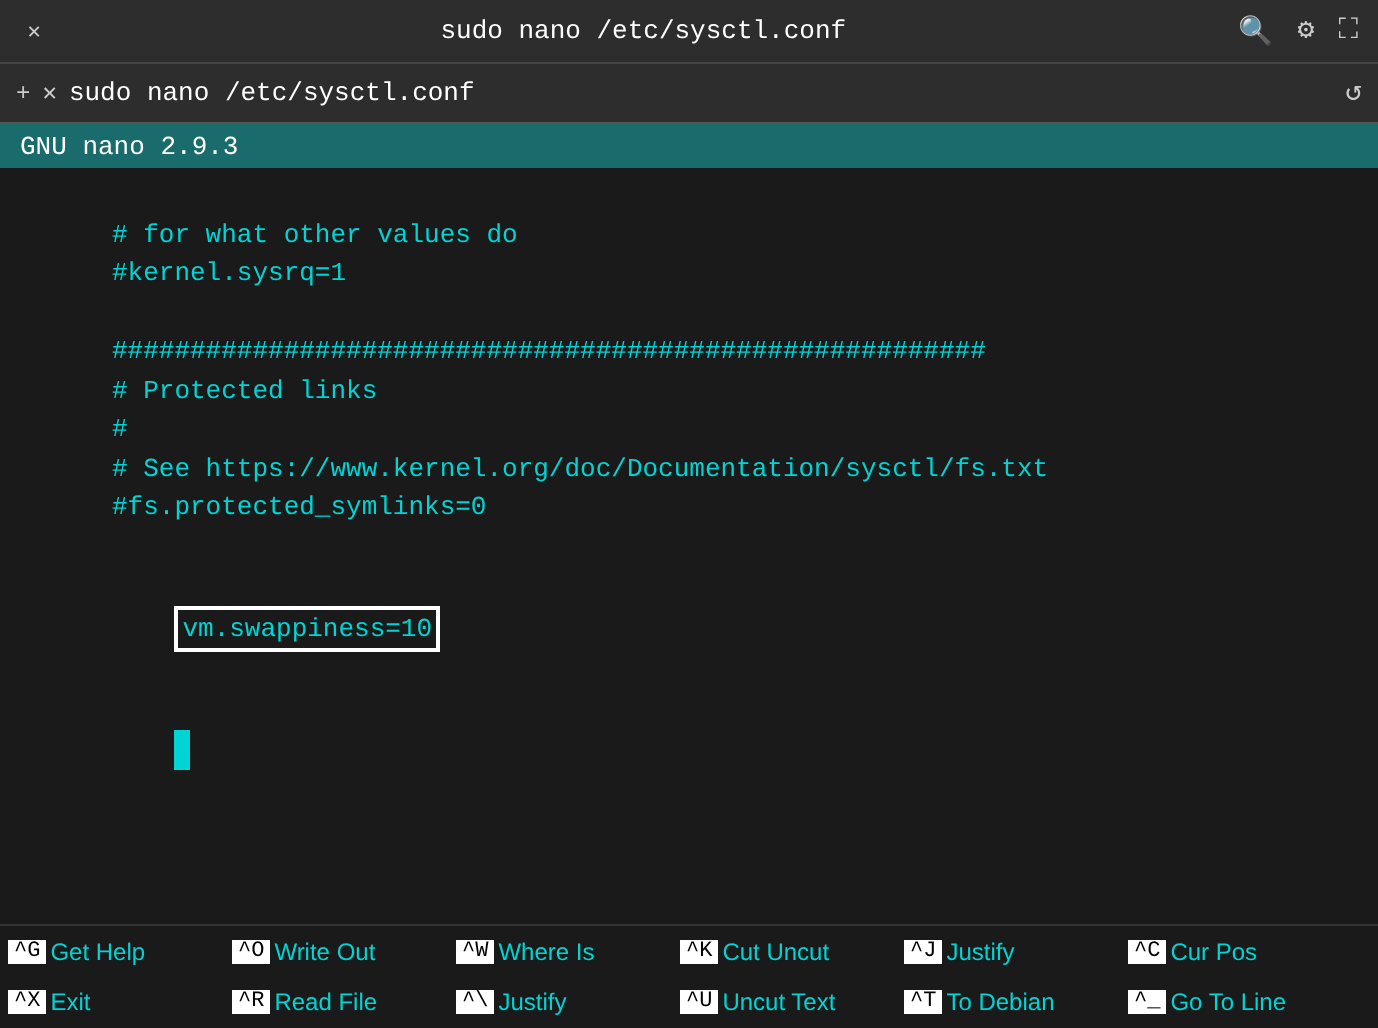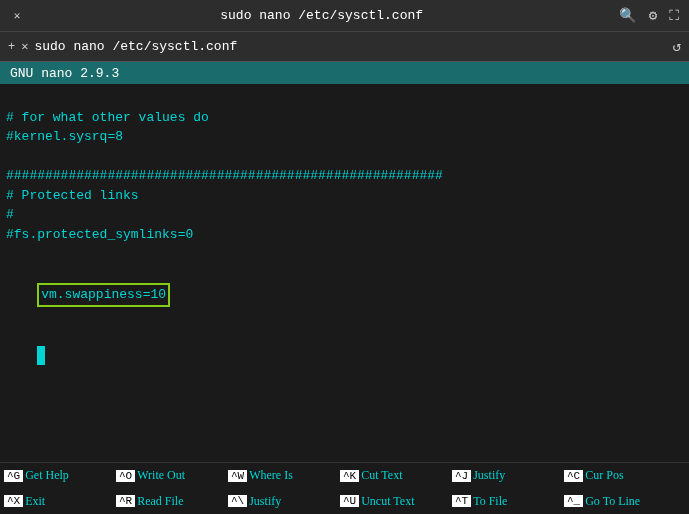--- a/index.html
+++ b/index.html
@@ -86,35 +86,36 @@
       justify-content: space-between;
       padding: 0 10px;
       font-size: 13px;
       font-family: 'Courier New', monospace;
     }
 
     
     #editor {
       background: #1a1a1a;
       color: #00d4d4;
-      padding: 4px 6px;
+      padding: 4px 20px;
       font-size: 13px;
       font-family: 'Courier New', monospace;
       line-height: 1.5;
       height: calc(514px - 32px - 30px - 22px - 52px);
       overflow: hidden;
       position: relative;
+      margin-left: 36px;
     }
     .line { white-space: pre; color: #00d4d4; }
 
     
     .line-highlight {
       display: inline-block;
       background: transparent;
-      border: 2px solid #84cc16;
+      border: 2px solid #ffffff;
       color: #00d4d4;
       padding: 0 2px;
     }
 
     .cursor-line {
       color: #00d4d4;
     }
     .cursor-block {
       background: #00d4d4;
       color: #1a1a1a;
@@ -149,21 +150,21 @@
       font-size: 11px;
       font-family: 'Courier New', monospace;
       padding: 0 3px;
       min-width: 18px;
       text-align: center;
       display: inline-block;
     }
     .shortcut-label {
       color: #00d4d4;
       font-size: 12px;
-      font-family: Liberation Serif, serif;
+      font-family: Liberation Sans, sans-serif;
     }
   </style>
 </head>
 <body>
 
 <div id="title-bar">
   <div id="title-bar-left">
     <span class="title-btn">✕</span>
   </div>
   <div id="title-bar-center">sudo nano /etc/sysctl.conf</div>
@@ -182,25 +183,26 @@
 </div>
 
 <div id="nano-header">
   <span>GNU nano 2.9.3</span>
   <span></span>
 </div>
 
 <div id="editor">
   <div class="line">&nbsp;</div>
   <div class="line"># for what other values do</div>
-  <div class="line">#kernel.sysrq=8</div>
+  <div class="line">#kernel.sysrq=1</div>
   <div class="line">&nbsp;</div>
   <div class="line">########################################################</div>
   <div class="line"># Protected links</div>
   <div class="line">#</div>
+  <div class="line"># See https://www.kernel.org/doc/Documentation/sysctl/fs.txt</div>
   <div class="line">#fs.protected_symlinks=0</div>
   <div class="line">&nbsp;</div>
   <div class="line cursor-line">
     <span class="line-highlight">vm.swappiness=10</span>
   </div>
   <div class="line">
     <span class="cursor-block">&nbsp;</span>
   </div>
 </div>
 
@@ -213,21 +215,21 @@
     <div class="shortcut-item">
       <span class="shortcut-key">^O</span>
       <span class="shortcut-label"> Write Out</span>
     </div>
     <div class="shortcut-item">
       <span class="shortcut-key">^W</span>
       <span class="shortcut-label"> Where Is</span>
     </div>
     <div class="shortcut-item">
       <span class="shortcut-key">^K</span>
-      <span class="shortcut-label"> Cut Text</span>
+      <span class="shortcut-label"> Cut Uncut</span>
     </div>
     <div class="shortcut-item">
       <span class="shortcut-key">^J</span>
       <span class="shortcut-label"> Justify</span>
     </div>
     <div class="shortcut-item">
       <span class="shortcut-key">^C</span>
       <span class="shortcut-label"> Cur Pos</span>
     </div>
   </div>
@@ -243,20 +245,20 @@
     <div class="shortcut-item">
       <span class="shortcut-key">^\</span>
       <span class="shortcut-label"> Justify</span>
     </div>
     <div class="shortcut-item">
       <span class="shortcut-key">^U</span>
       <span class="shortcut-label"> Uncut Text</span>
     </div>
     <div class="shortcut-item">
       <span class="shortcut-key">^T</span>
-      <span class="shortcut-label"> To File</span>
+      <span class="shortcut-label"> To Debian</span>
     </div>
     <div class="shortcut-item">
       <span class="shortcut-key">^_</span>
       <span class="shortcut-label"> Go To Line</span>
     </div>
   </div>
 </div>
 
 </body></html>

